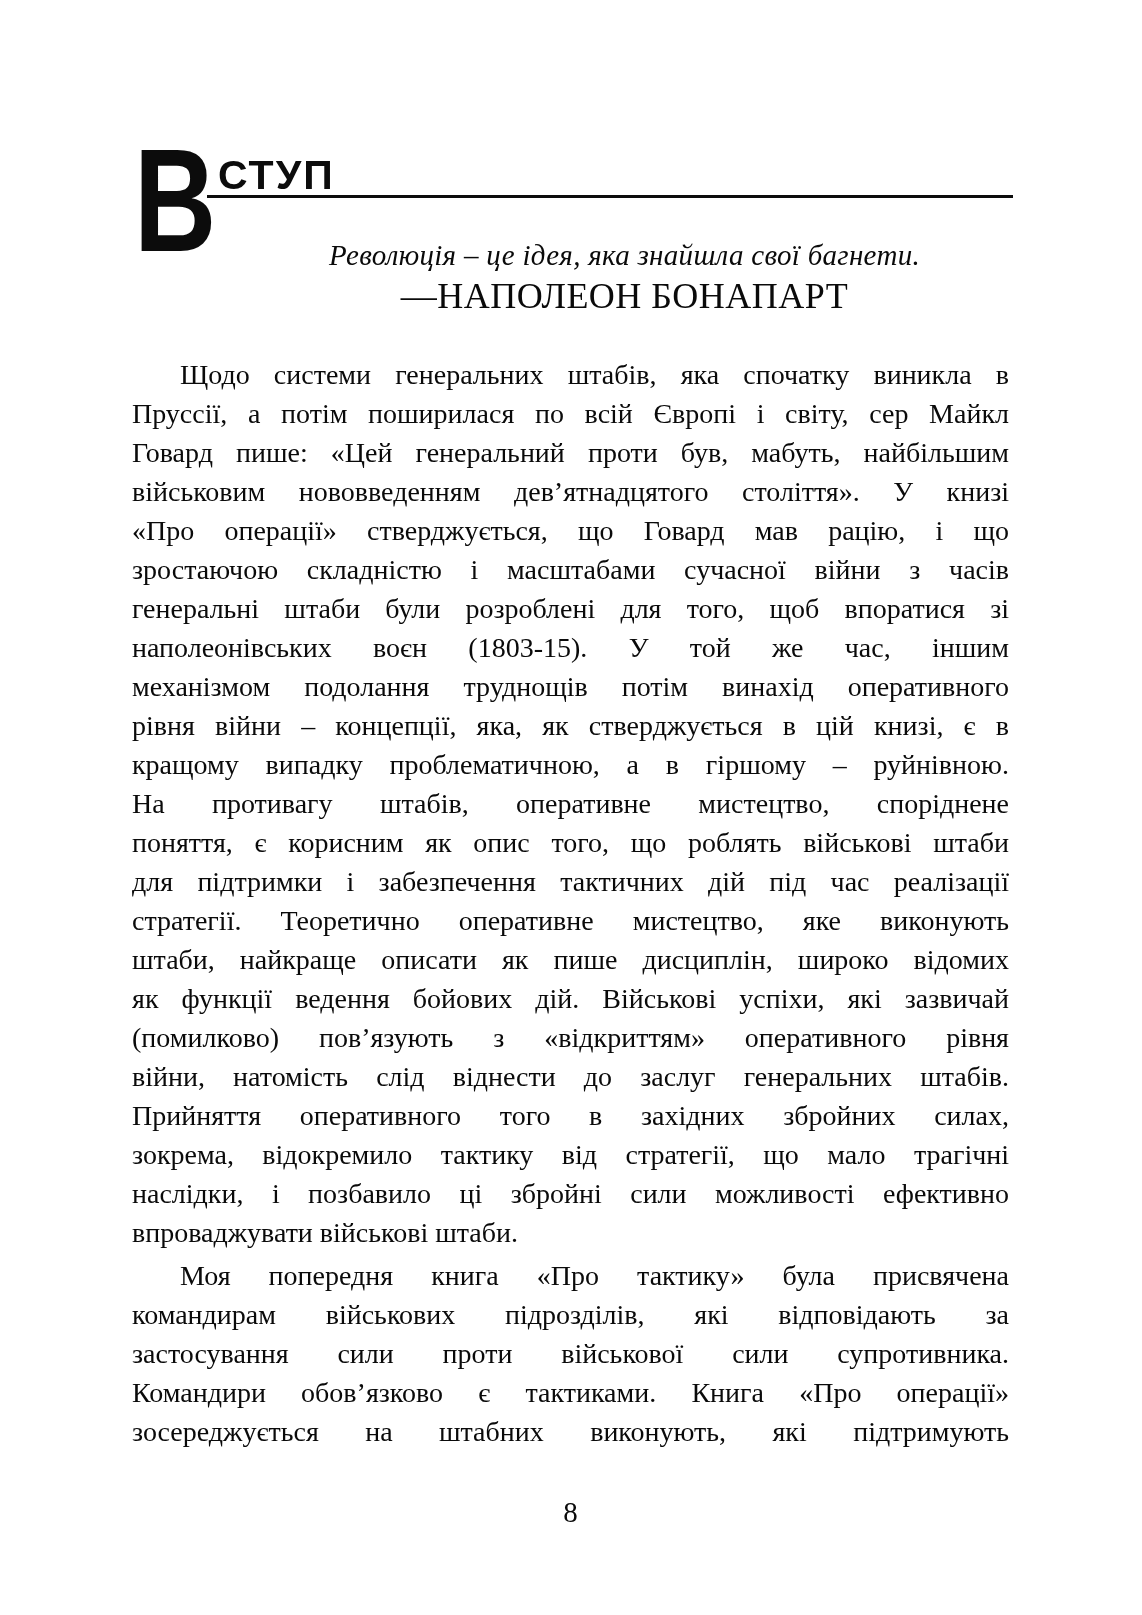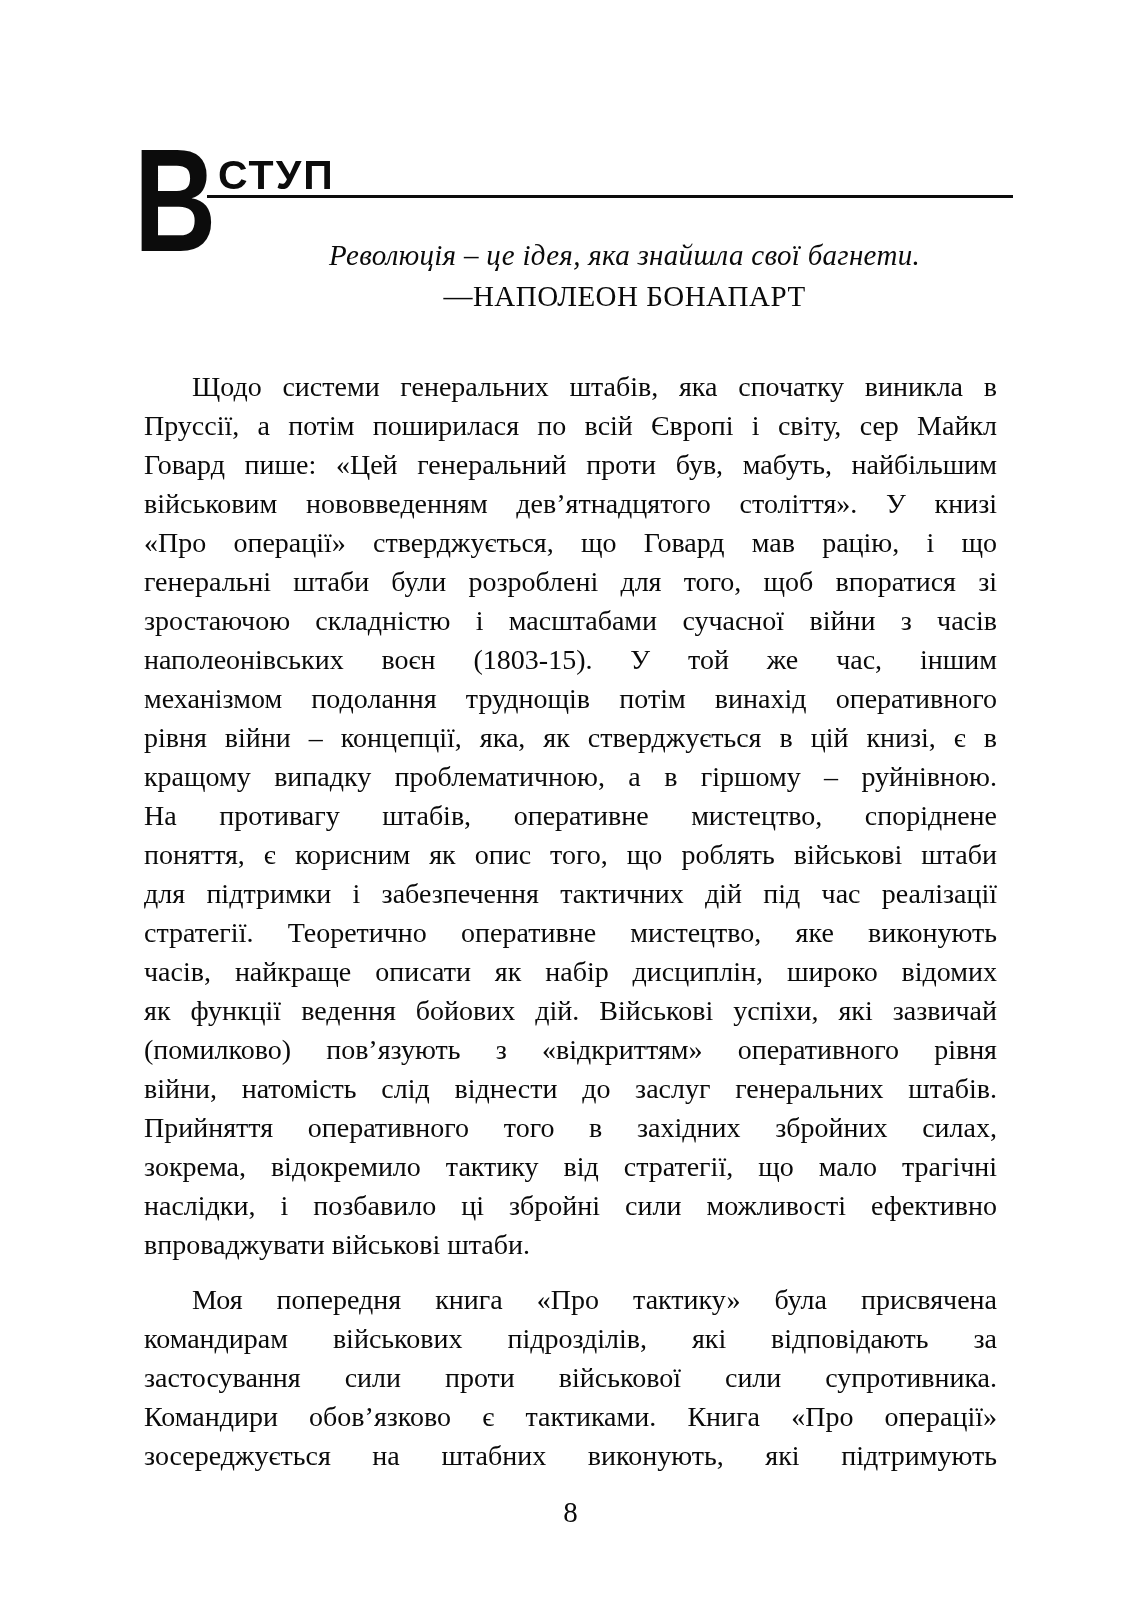--- a/index.html
+++ b/index.html
@@ -69,34 +69,34 @@
   }
   .epigraph-quote {
     margin: 0;
     font-style: italic;
     font-size: 29px;
     line-height: 37px;
     letter-spacing: 0.3px;
   }
   .epigraph-attribution {
     margin: 4px 0 13px 0;
-    font-size: 29px;
+    font-size: 36px;
     line-height: 36px;
     letter-spacing: 0.5px;
   }
 
   
   .body-text {
     position: absolute;
     top: 351px;
     left: 128px;
     width: 885px;
     font-size: 28px;
   }
-  .para { margin: 16px; }
+  .para { margin: 4px; }
   .line {
     line-height: 39px;
     text-align: justify;
     text-align-last: justify;
     white-space: normal;
   }
   .line.plain-last { text-align-last: left; }
   .line.indent { text-indent: 48px; }
 
   
@@ -128,31 +128,31 @@
     <p class="epigraph-attribution">—НАПОЛЕОН БОНАПАРТ</p>
   </section>
 
   <main class="body-text" id="body-text">
       <div class="para">
         <div class="line indent">Щодо системи генеральних штабів, яка спочатку виникла в</div>
         <div class="line">Пруссії, а потім поширилася по всій Європі і світу, сер Майкл</div>
         <div class="line">Говард пише: «Цей генеральний проти був, мабуть, найбільшим</div>
         <div class="line">військовим нововведенням дев’ятнадцятого століття». У книзі</div>
         <div class="line">«Про операції» стверджується, що Говард мав рацію, і що</div>
+        <div class="line">зростаючою складністю і масштабами сучасної війни з часів</div>
         <div class="line">генеральні штаби були розроблені для того, щоб впоратися зі</div>
-        <div class="line">зростаючою складністю і масштабами сучасної війни з часів</div>
         <div class="line">наполеонівських воєн (1803-15). У той же час, іншим</div>
         <div class="line">механізмом подолання труднощів потім винахід оперативного</div>
         <div class="line">рівня війни – концепції, яка, як стверджується в цій книзі, є в</div>
         <div class="line">кращому випадку проблематичною, а в гіршому – руйнівною.</div>
         <div class="line">На противагу штабів, оперативне мистецтво, споріднене</div>
         <div class="line">поняття, є корисним як опис того, що роблять військові штаби</div>
         <div class="line">для підтримки і забезпечення тактичних дій під час реалізації</div>
         <div class="line">стратегії. Теоретично оперативне мистецтво, яке виконують</div>
-        <div class="line">часів, найкраще описати як набір дисциплін, широко відомих</div>
+        <div class="line">штаби, найкраще описати як пише дисциплін, широко відомих</div>
         <div class="line">як функції ведення бойових дій. Військові успіхи, які зазвичай</div>
         <div class="line">(помилково) пов’язують з «відкриттям» оперативного рівня</div>
         <div class="line">війни, натомість слід віднести до заслуг генеральних штабів.</div>
         <div class="line">Прийняття оперативного того в західних збройних силах,</div>
         <div class="line">зокрема, відокремило тактику від стратегії, що мало трагічні</div>
         <div class="line">наслідки, і позбавило ці збройні сили можливості ефективно</div>
         <div class="line plain-last">впроваджувати військові штаби.</div>
       </div>
       <div class="para">
         <div class="line indent">Моя попередня книга «Про тактику» була присвячена</div>

